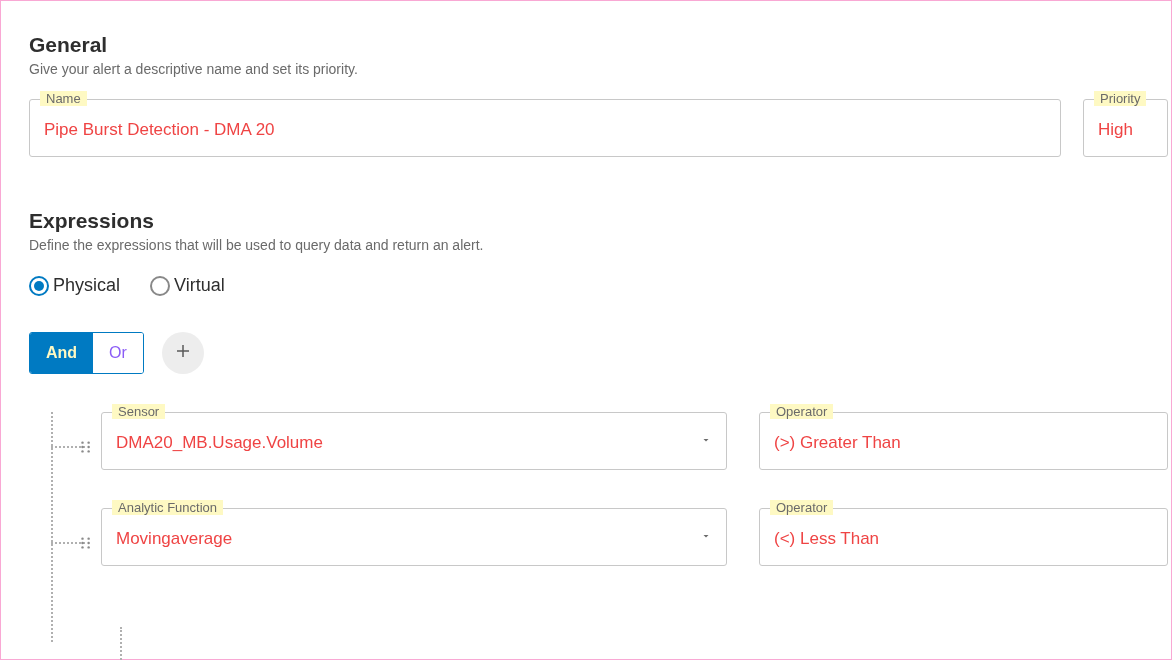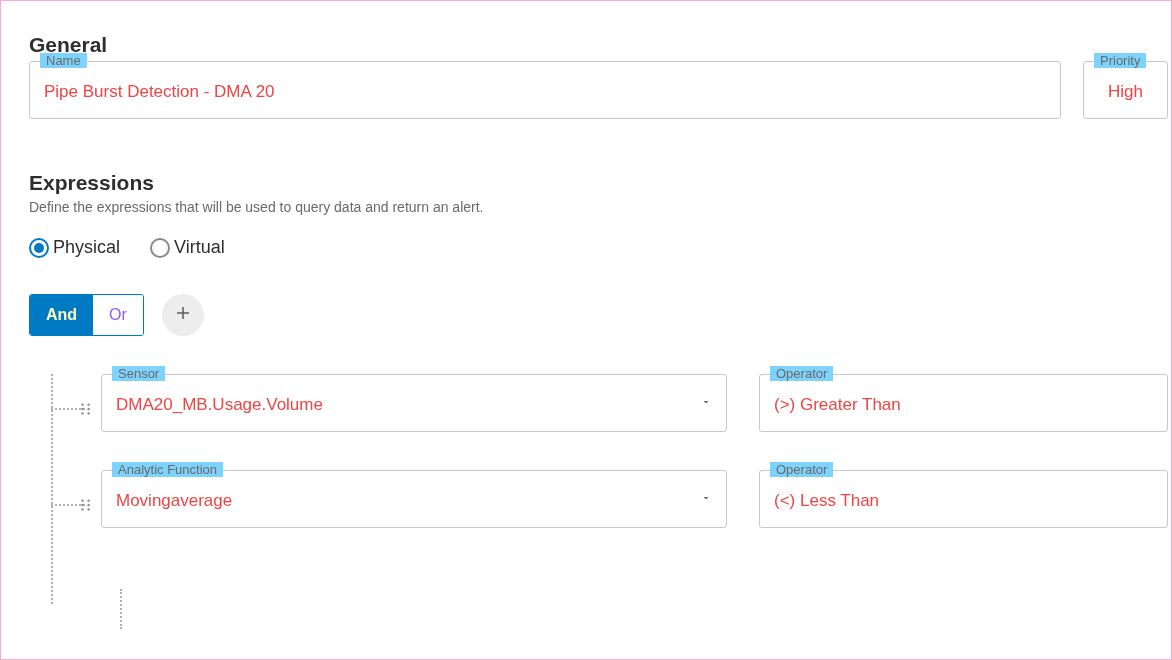--- a/index.html
+++ b/index.html
@@ -34,37 +34,37 @@
     position: relative;
     border: 1px solid #c8c8c8;
     border-radius: 3px;
     padding: 20px 14px 16px 14px;
     background: #fff;
   }
   .fieldset-label {
     position: absolute;
     top: -9px;
     left: 10px;
-    background: #7dd3fc;
+    background: #fef9c3;
     padding: 0 6px;
     font-size: 13px;
     color: #6a6a6a;
   }
   .fieldset-value {
     font-size: 17px;
     color: #ef4444;
   }
   
   .general-row {
     display: flex;
     gap: 22px;
     margin-bottom: 52px;
   }
   .name-box { flex: 0 0 1032px; }
-  .priority-box { flex: 1 1 auto; min-width: 0; text-align: center; }
+  .priority-box { flex: 1 1 auto; min-width: 0; }
 
   
   .radios {
     display: flex;
     align-items: center;
     gap: 30px;
     margin-top: 4px;
     margin-bottom: 36px;
   }
   .radio {
@@ -191,20 +191,21 @@
     width: 0;
     border-left: 2px dotted #b0b0b0;
   }
 </style>
 </head>
 <body>
 
 <div class="page-frame">
 
   <div class="section-title">General</div>
+  <div class="section-desc">Give your alert a descriptive name and set its priority.</div>
 
   <div class="general-row">
     <div class="fieldset name-box">
       <span class="fieldset-label">Name</span>
       <div class="fieldset-value">Pipe Burst Detection - DMA 20</div>
     </div>
     <div class="fieldset priority-box">
       <span class="fieldset-label">Priority</span>
       <div class="fieldset-value">High</div>
     </div>

